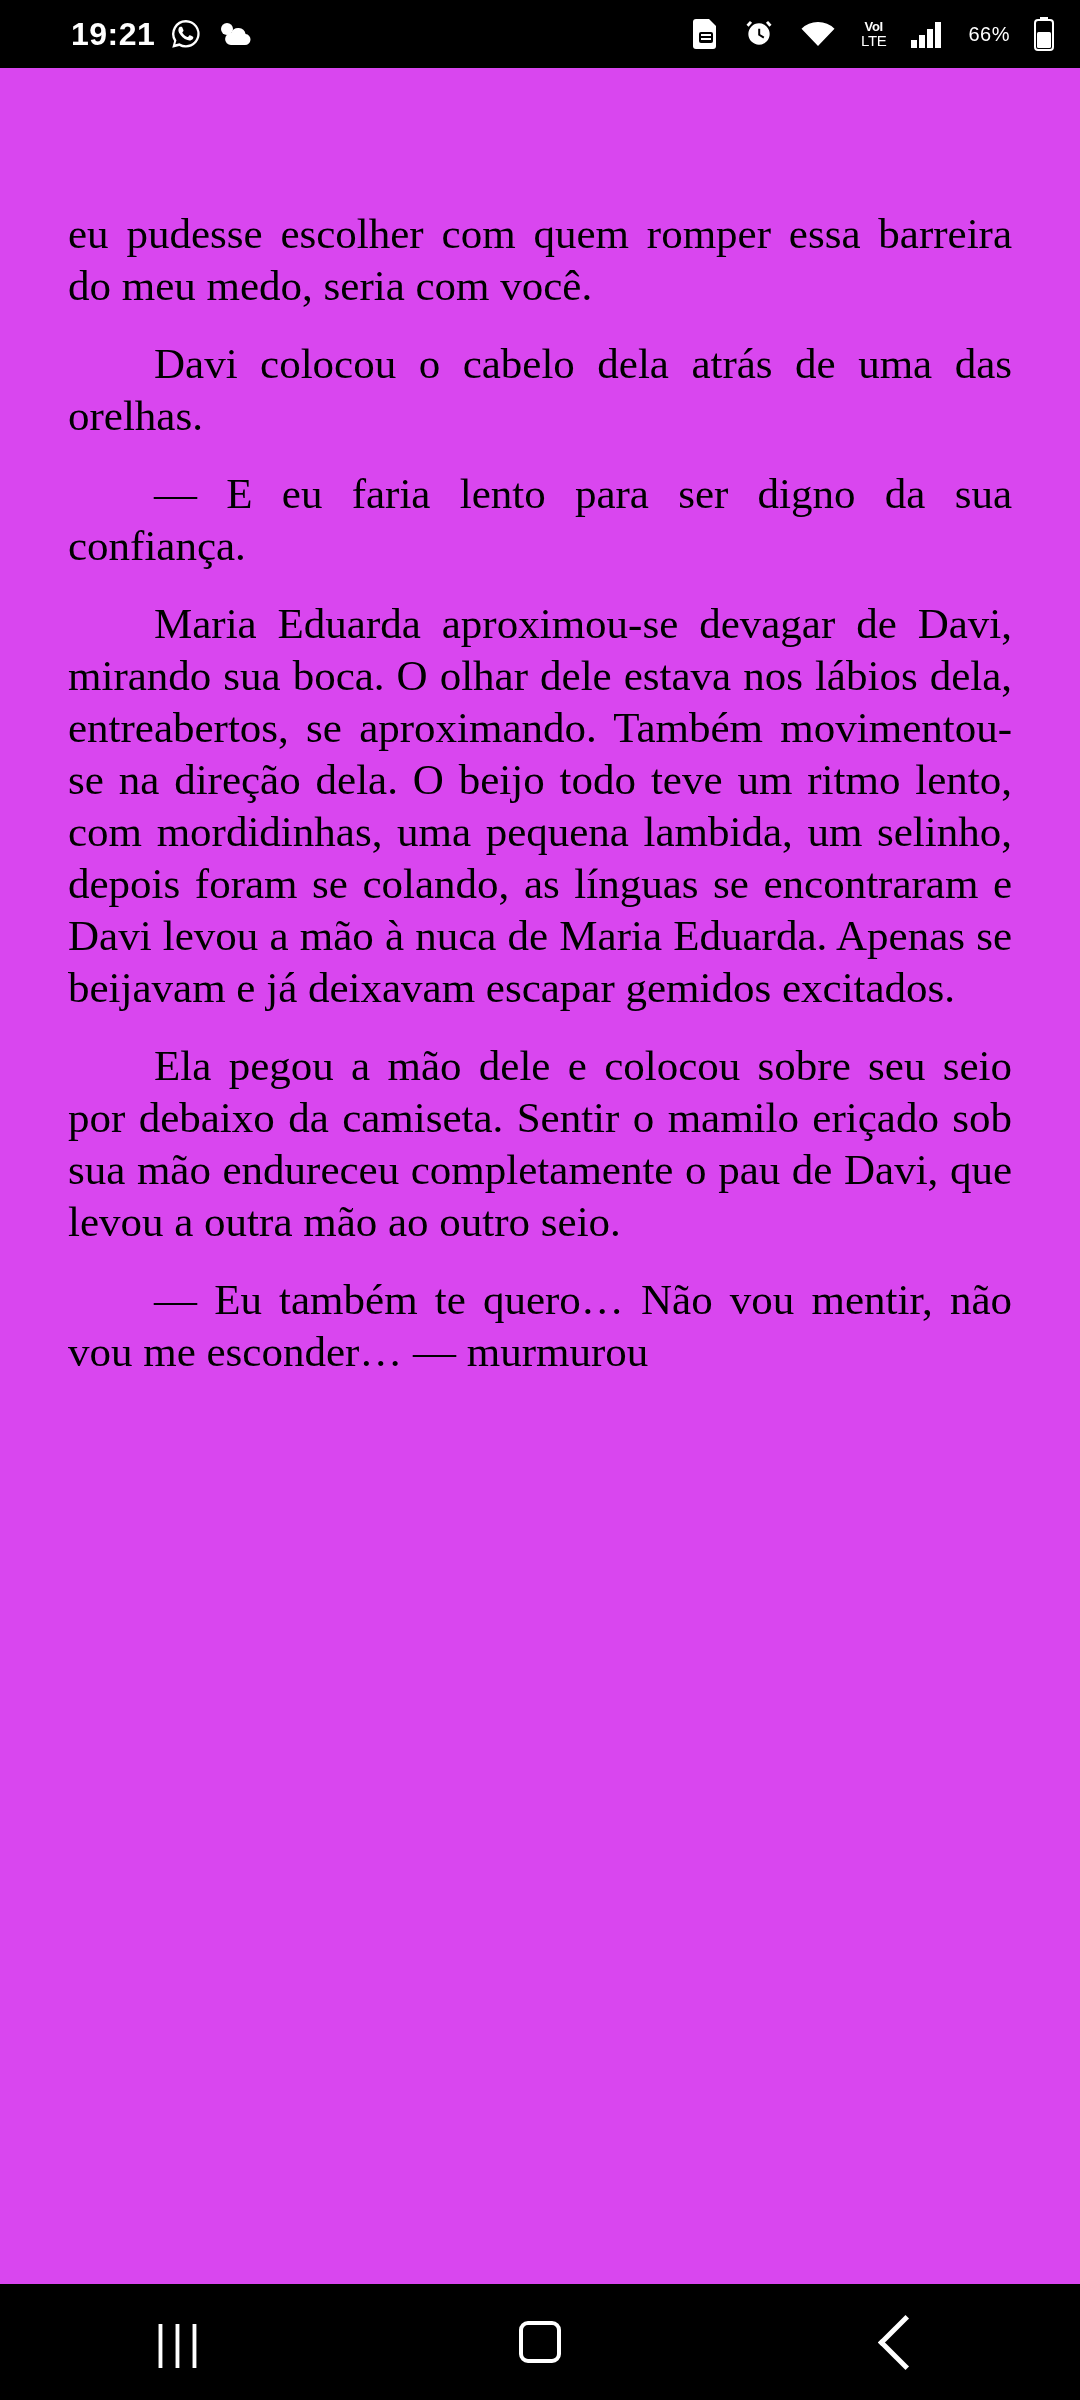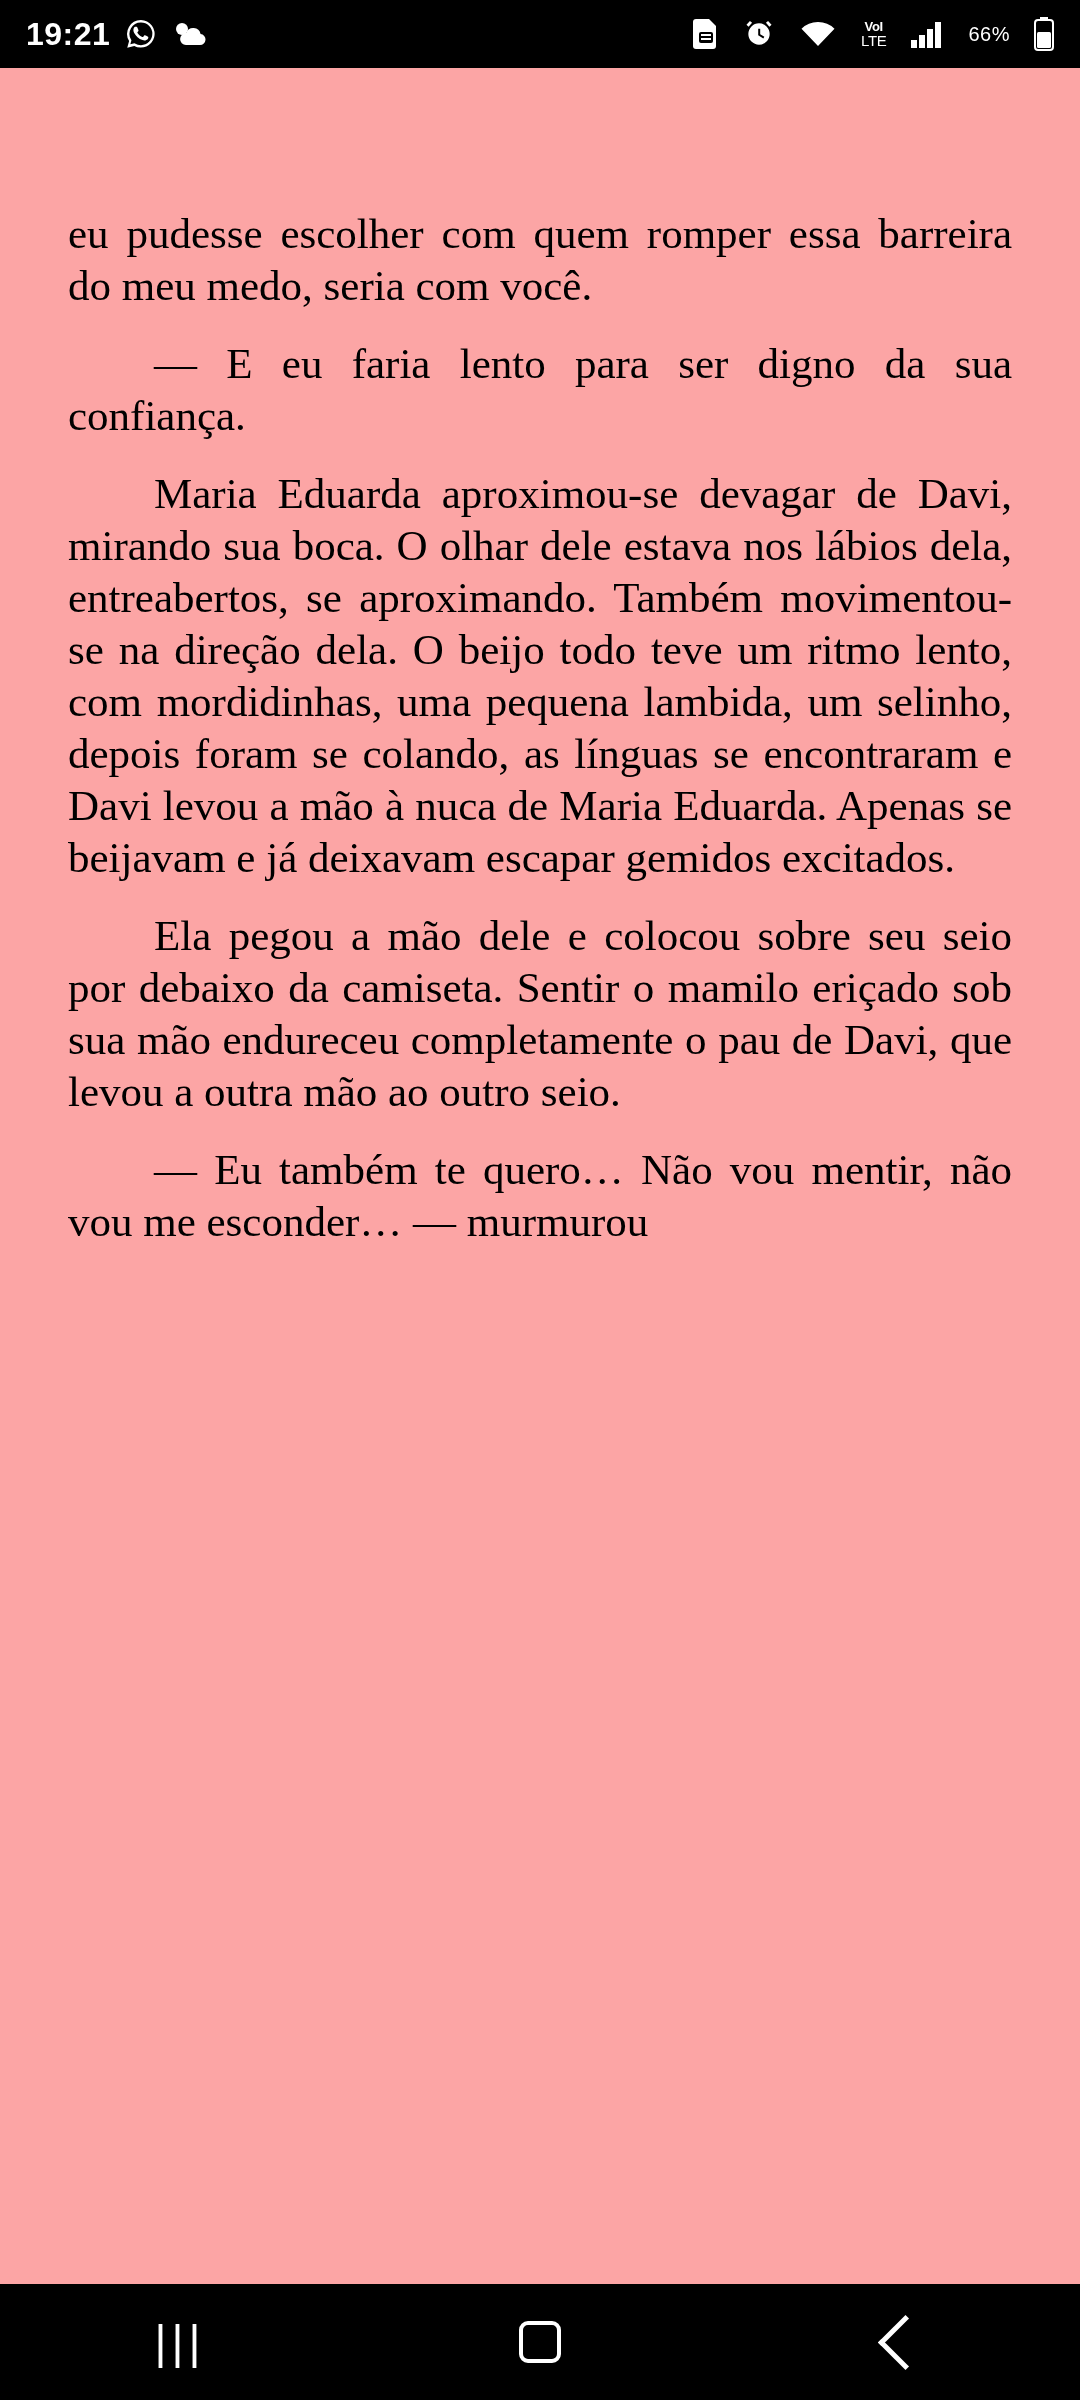--- a/index.html
+++ b/index.html
@@ -33,20 +33,21 @@
   #status-left {
     display: flex;
     align-items: center;
     gap: 14px;
   }
   #status-clock {
     font-size: 32px;
     font-weight: 700;
     letter-spacing: 0.5px;
     line-height: 1;
+    margin-left: 45px;
   }
   #status-right {
     display: flex;
     align-items: center;
     gap: 24px;
   }
   .sb-icon {
     display: inline-flex;
     align-items: center;
     justify-content: center;
@@ -74,21 +75,21 @@
     letter-spacing: -0.3px;
   }
 
   
   #reader {
     position: absolute;
     top: 68px;
     left: 0;
     width: 1080px;
     height: 2216px;
-    background: #fca5a5;
+    background: #d946ef;
     box-sizing: border-box;
     padding: 140px 68px 0 68px;
   }
   #book-text p {
     margin: 0 0 26px 0;
     font-family: "Liberation Serif", serif;
     font-size: 43px;
     line-height: 1.21;
     color: #000000;
     text-align: justify;
@@ -214,20 +215,21 @@
         <rect x="3" y="15" width="14" height="16" rx="1.5" fill="#ffffff"></rect>
       </svg>
     </span>
 
   </div>
 </div>
 
 <div id="reader">
   <div id="book-text">
     <p>eu pudesse escolher com quem romper essa barreira do meu medo, seria com você.</p>
+    <p class="indent">Davi colocou o cabelo dela atrás de uma das orelhas.</p>
     <p class="indent">— E eu faria lento para ser digno da sua confiança.</p>
     <p class="indent">Maria Eduarda aproximou-se devagar de Davi, mirando sua boca. O olhar dele estava nos lábios dela, entreabertos, se aproximando. Também movimentou-se na direção dela. O beijo todo teve um ritmo lento, com mordidinhas, uma pequena lambida, um selinho, depois foram se colando, as línguas se encontraram e Davi levou a mão à nuca de Maria Eduarda. Apenas se beijavam e já deixavam escapar gemidos excitados.</p>
     <p class="indent">Ela pegou a mão dele e colocou sobre seu seio por debaixo da camiseta. Sentir o mamilo eriçado sob sua mão endureceu completamente o pau de Davi, que levou a outra mão ao outro seio.</p>
     <p class="indent last">— Eu também te quero… Não vou mentir, não vou me esconder… — murmurou</p>
   </div>
 </div>
 
 <div id="nav-bar">
   <div class="nav-btn">
     <span class="recents-glyph">|||</span>

